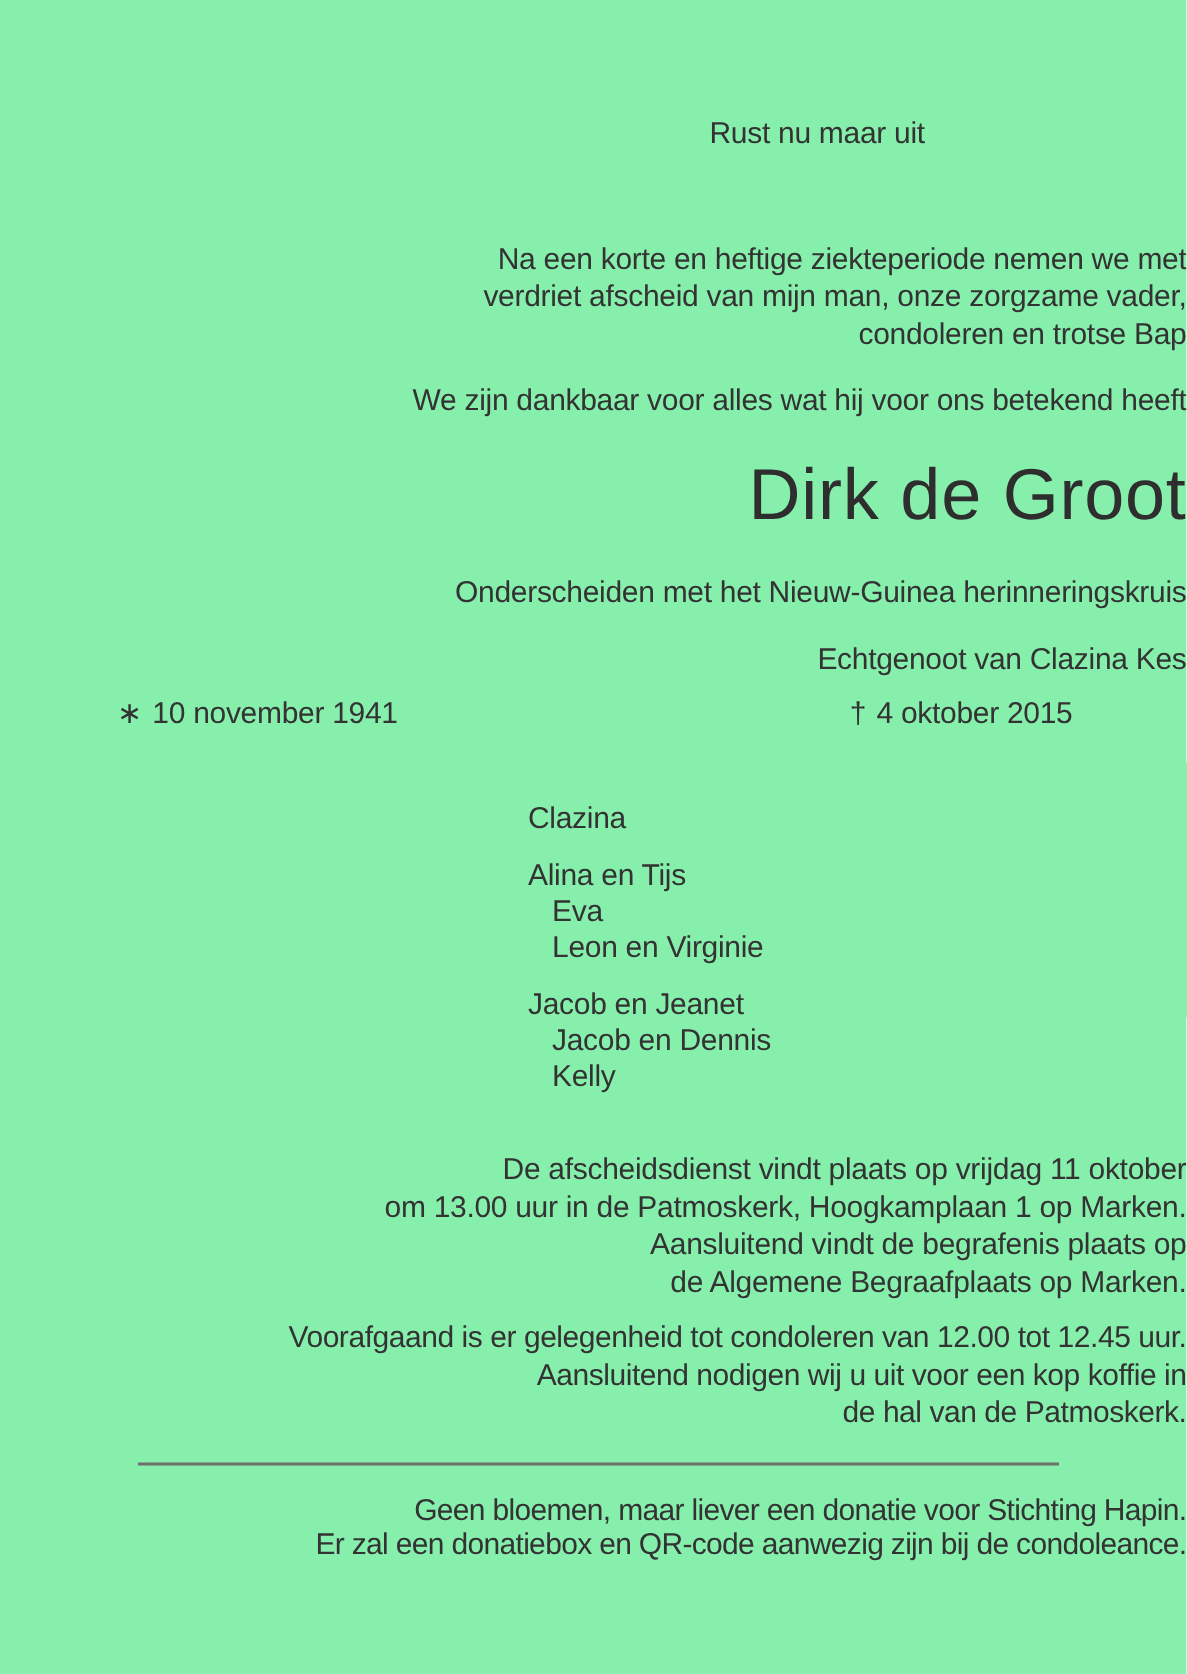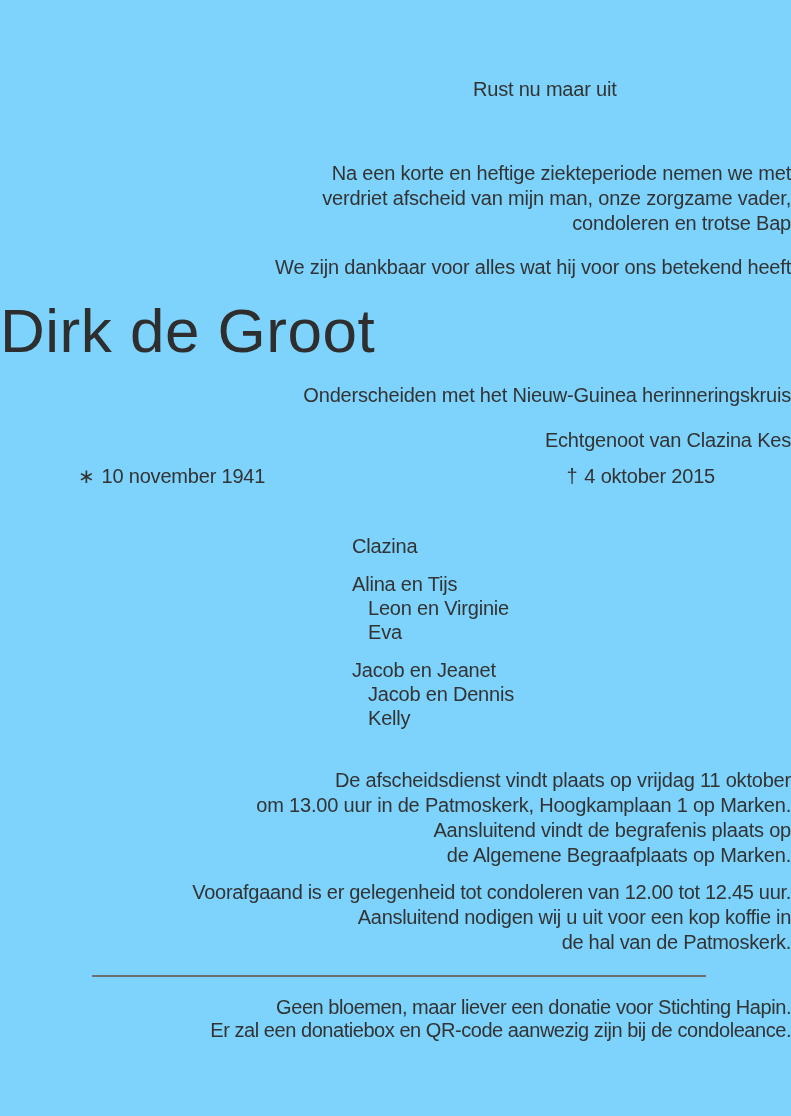--- a/index.html
+++ b/index.html
@@ -1,20 +1,20 @@
 <!DOCTYPE html>
 <html><head>
 <meta charset="utf-8">
 <style>
   html, body { margin: 0; padding: 0; background: #fff; }
   .page {
     position: relative;
     width: 791px;
     height: 1116px;
-    background: #7dd3fc;
+    background: #86efac;
     font-family: "Liberation Sans", sans-serif;
     color: #333333;
     font-size: 20px;
     letter-spacing: -0.2px;
     overflow: hidden;
   }
   .page div, .page h1, .page span { box-sizing: border-box; }
 
   .epitaph {
     position: absolute;
@@ -36,22 +36,22 @@
 
   .intro      { top: 161px; }
   .gratitude  { top: 255px; }
 
   .name {
     position: absolute;
     left: 0;
     right: 0;
     top: 306px;
     margin: 0;
-    text-align: left;
-    font-size: 62px;
+    text-align: right;
+    font-size: 48px;
     font-weight: 400;
     line-height: 50px;
     letter-spacing: 0.5px;
     color: #2e2e2e;
   }
 
   .honor   { top: 383px; }
   .spouse  { top: 428px; }
 
   .dates {
@@ -118,22 +118,22 @@
       <span class="sym">∗</span><span>10 november 1941</span>
     </div>
     <div class="date">
       <span class="sym">†</span><span>4 oktober 2015</span>
     </div>
   </div>
 
   <div class="family">
     <div>Clazina</div>
     <div class="group">Alina en Tijs</div>
+    <div class="indent">Eva</div>
     <div class="indent">Leon en Virginie</div>
-    <div class="indent">Eva</div>
     <div class="group">Jacob en Jeanet</div>
     <div class="indent">Jacob en Dennis</div>
     <div class="indent">Kelly</div>
   </div>
 
   <div class="para service">
     <div>De afscheidsdienst vindt plaats op vrijdag 11 oktober</div>
     <div>om 13.00 uur in de Patmoskerk, Hoogkamplaan 1 op Marken.</div>
     <div>Aansluitend vindt de begrafenis plaats op</div>
     <div>de Algemene Begraafplaats op Marken.</div>

